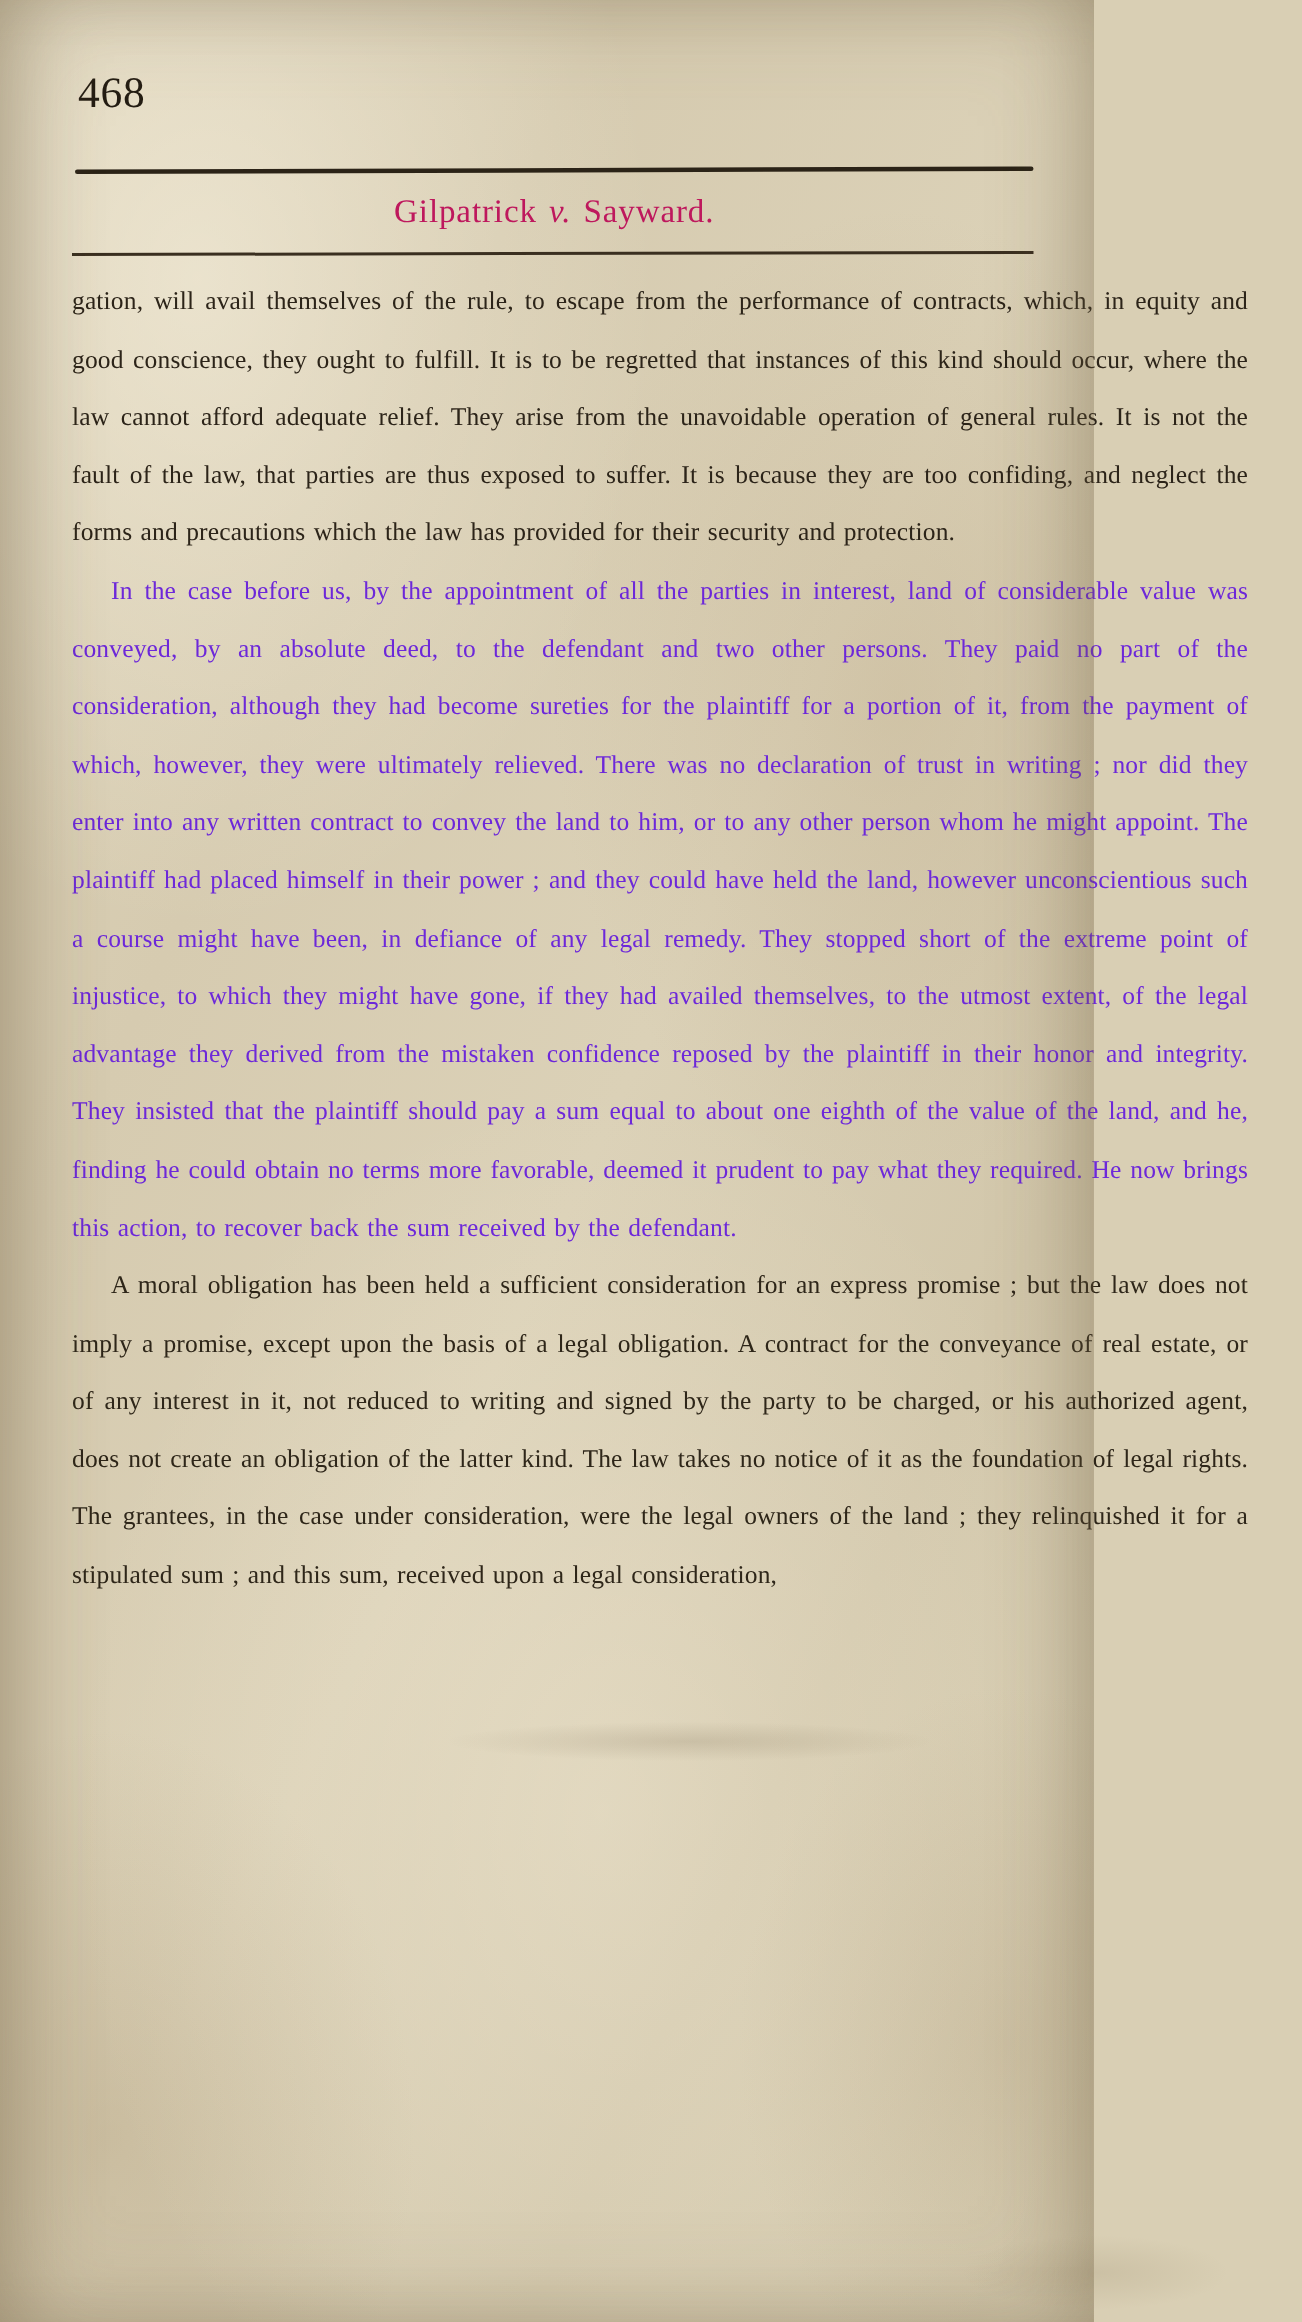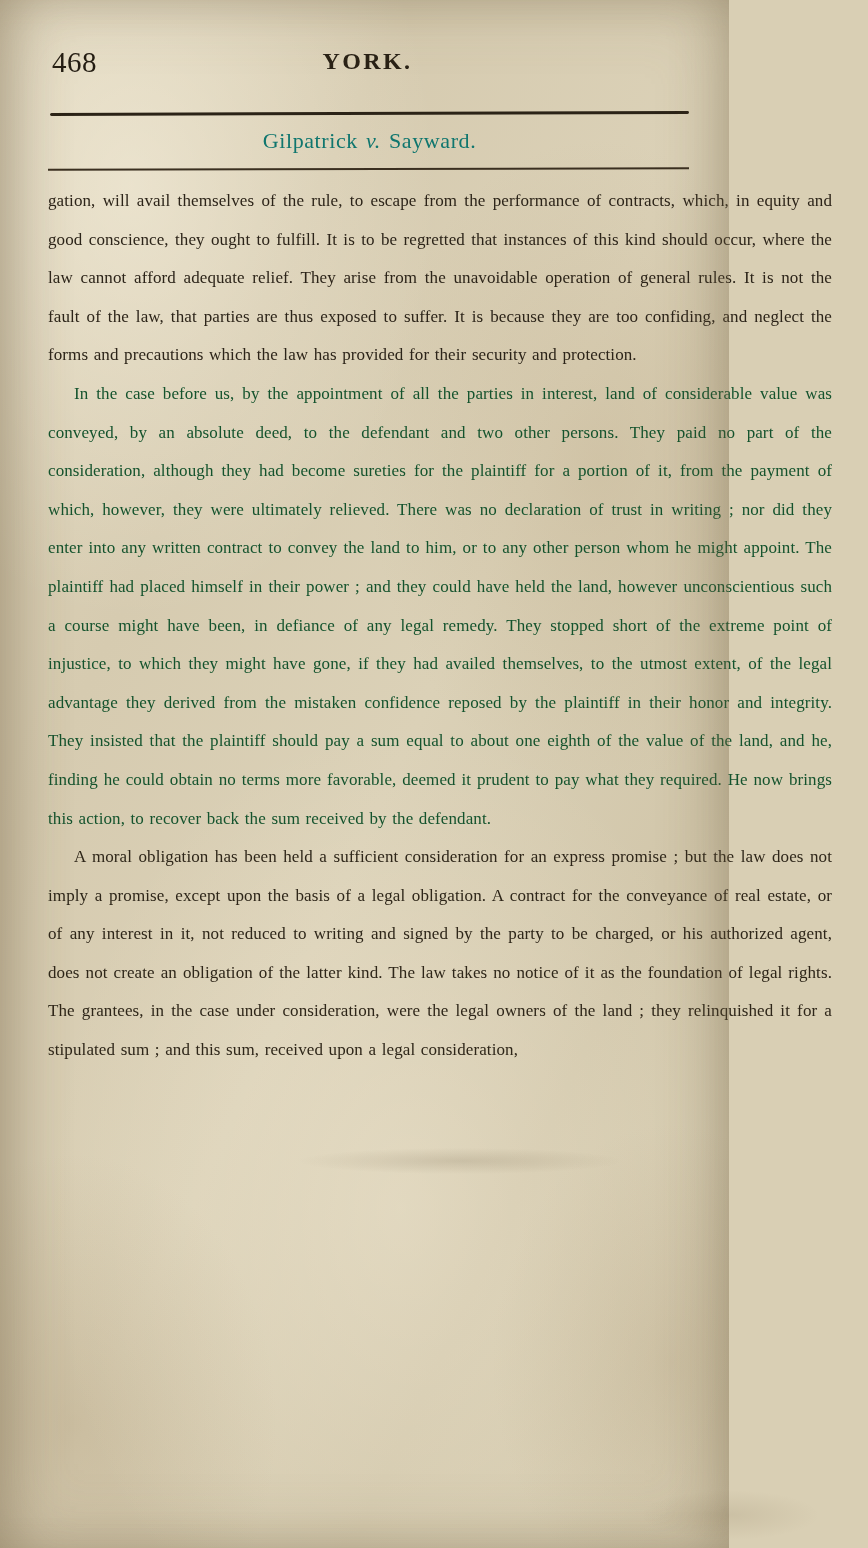--- a/index.html
+++ b/index.html
@@ -92,21 +92,21 @@
     border-radius: 2px;
   }
   .case-line {
     position: absolute;
     top: 128px;
     left: 50px;
     right: 40px;
     text-align: center;
     font-size: 22px;
     letter-spacing: 0.6px;
-    color: #0f766e;
+    color: #be185d;
   }
   .case-line i {
     font-style: italic;
     padding: 0 2px;
   }
   .rule-bottom {
     position: absolute;
     left: 48px;
     right: 40px;
     top: 168px;
@@ -129,21 +129,21 @@
   }
   .body-text p {
     margin: 0;
     text-indent: 0;
   }
   .body-text p.indent {
     text-indent: 26px;
   }
   
   .body-text p:nth-child(1) { color: #2c2419; }
-  .body-text p:nth-child(2) { color: #14532d; }
+  .body-text p:nth-child(2) { color: #6d28d9; }
   .body-text p:nth-child(3) { color: #2e2619; }
 
   .smudge-1 {
     position: absolute;
     left: 300px;
     top: 1148px;
     width: 320px;
     height: 26px;
     background: radial-gradient(ellipse at center, rgba(96,80,54,0.16), rgba(96,80,54,0) 72%);
     pointer-events: none;
@@ -159,21 +159,20 @@
   }
 </style>
 </head>
 <body>
 
 <div class="page">
   <div class="paper"></div>
 
   <div class="header">
     <div class="folio">468</div>
-    <div class="running-head">YORK.</div>
     <div class="ghost-left"></div>
     <div class="ghost-right"></div>
   </div>
 
   <div class="rule-top"></div>
 
   <div class="case-line">
     <span>Gilpatrick</span>
     <i>v.</i>
     <span>Sayward.</span>

